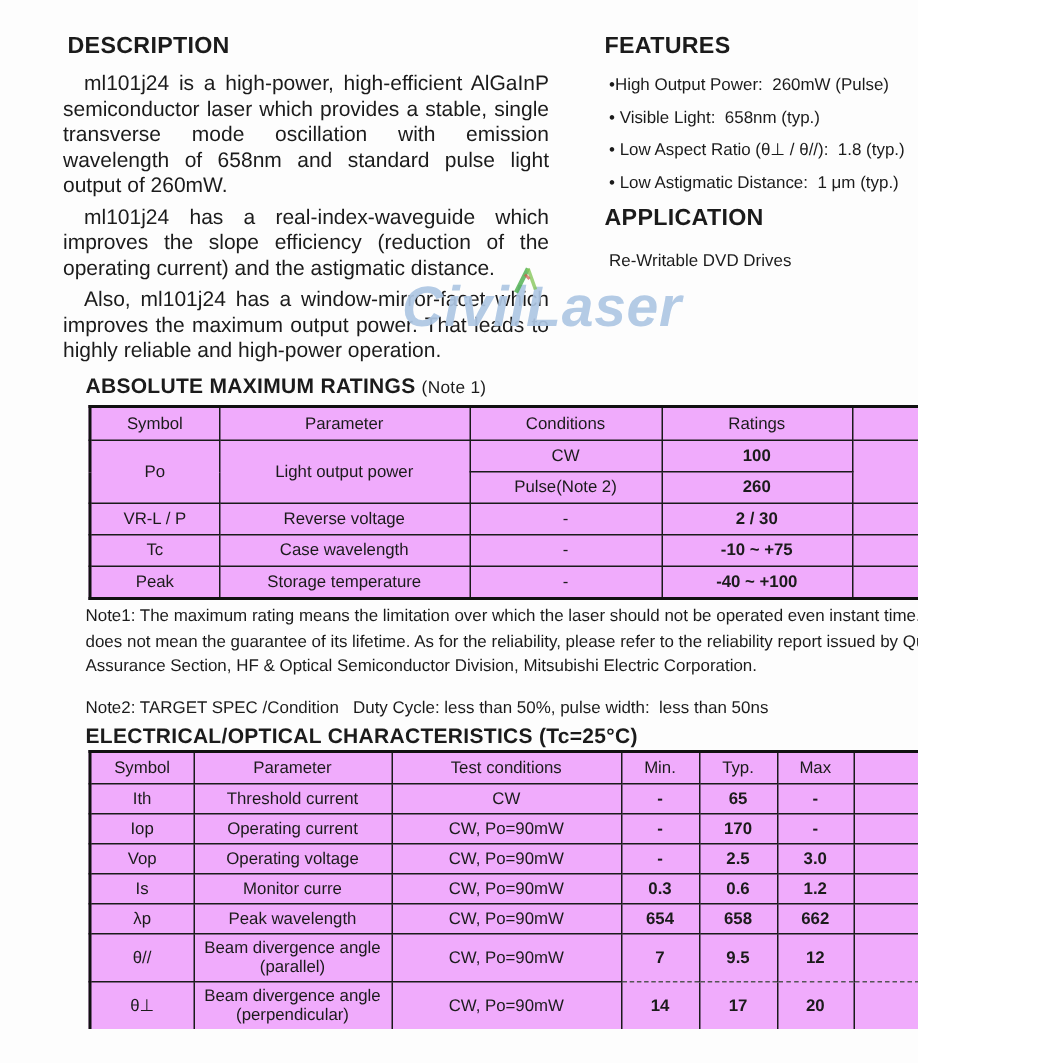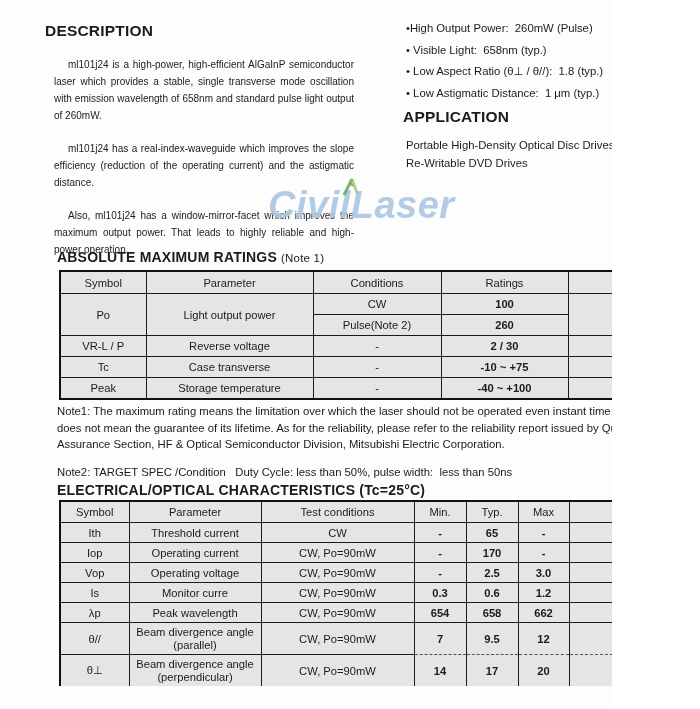--- a/index.html
+++ b/index.html
@@ -6,21 +6,21 @@
   .page {
     position:relative; width:612px; height:709px; background:#fdfdfd;
     font-family:"Liberation Sans","DejaVu Sans",sans-serif; color:#1b1b1b;
     overflow:hidden;
   }
   h2 { margin:0; font-size:15.5px; font-weight:bold; letter-spacing:0.2px; }
 
   
   .desc { position:absolute; left:38px; top:22px; width:332px; }
   .desc h2 { margin:0 0 7px 7px; }
-  .desc p { margin:16px; font-size:10px; line-height:17px; text-align:justify; text-indent:14px; }
+  .desc p { margin:4px; font-size:14px; line-height:17px; text-align:justify; text-indent:14px; }
 
   .feat { position:absolute; left:403px; top:22px; width:287px; }
   .feat h2 { margin:0 0 11px 0; }
   .feat-item { font-size:11.3px; line-height:13px; margin:0 0 8.5px 3px; white-space:pre-wrap; }
   .app-h { margin:15px 0 9px 0; }
   .app-item { font-size:11.3px; line-height:17.5px; margin-left:3px; }
 
   
   .watermark {
     position:absolute; left:268px; top:184px; z-index:5;
@@ -29,21 +29,21 @@
   }
   .watermark svg { position:absolute; left:72px; top:-7px; }
 
   
   .tbl-title { position:absolute; left:57px; font-weight:bold; font-size:14px; letter-spacing:0.2px; }
   .t1-title { top:249px; }
   .t2-title { top:482px; }
   .t-note { font-weight:normal; font-size:11.5px; }
 
   
-  table { border-collapse:collapse; table-layout:fixed; position:absolute; background:#e5e5e5; }
+  table { border-collapse:collapse; table-layout:fixed; position:absolute; background:#f0abfc; }
   td { border:1px solid #1a1a1a; font-size:11.2px; text-align:center; vertical-align:middle; padding:0 2px; overflow:hidden; }
   .b { font-weight:bold; }
   .t1 { left:59px; top:270px; width:616px; border:2px solid #111; }
   .t1 td { height:20px; }
   .t1 tr.hdr td { height:21px; }
   .t2 { left:59px; top:500px; width:619px; border:2px solid #111; border-bottom:none; }
   .t2 td { height:19px; }
   .t2 tr.hdr td { height:20px; }
   .t2 tr.r-theta td { height:31px; }
   .p2 { display:block; line-height:13px; }
@@ -63,26 +63,26 @@
 <div class="page">
 
   <section class="desc">
     <h2>DESCRIPTION</h2>
     <p>ml101j24 is a high-power, high-efficient AlGaInP semiconductor laser which provides a stable, single transverse mode oscillation with emission wavelength of 658nm and standard pulse light output of 260mW.</p>
     <p>ml101j24 has a real-index-waveguide which improves the slope efficiency (reduction of the operating current) and the astigmatic distance.</p>
     <p>Also, ml101j24 has a window-mirror-facet which improves the maximum output power.  That leads to highly reliable and high-power operation.</p>
   </section>
 
   <section class="feat">
+    <h2>FEATURES</h2>
     <div class="feat-item">•High Output Power:  260mW (Pulse)</div>
     <div class="feat-item">• Visible Light:  658nm (typ.)</div>
     <div class="feat-item">• Low Aspect Ratio (θ⊥ / θ//):  1.8 (typ.)</div>
     <div class="feat-item">• Low Astigmatic Distance:  1 μm (typ.)</div>
     <h2 class="app-h">APPLICATION</h2>
-    <div class="app-item">Portable High-Density Optical Disc Drives</div>
     <div class="app-item">Re-Writable DVD Drives</div>
   </section>
 
   <div class="watermark">
     <svg width="26" height="22" viewBox="0 0 26 22">
       <path d="M4 18 L12 2" stroke="#3aa63a" stroke-width="3" fill="none" opacity="0.8"></path>
       <path d="M12 2 L17 16" stroke="#7cc24d" stroke-width="2.4" fill="none" opacity="0.8"></path>
       <path d="M10 6 L13 9" stroke="#d04a3a" stroke-width="2" fill="none" opacity="0.7"></path>
     </svg>
     <span>CivilLaser</span>
@@ -122,21 +122,21 @@
     </tr>
     <tr>
       <td>VR-L / P</td>
       <td>Reverse voltage</td>
       <td>-</td>
       <td class="b">2 / 30</td>
       <td>V</td>
     </tr>
     <tr>
       <td>Tc</td>
-      <td>Case transverse</td>
+      <td>Case wavelength</td>
       <td>-</td>
       <td class="b">-10 ~ +75</td>
       <td>°C</td>
     </tr>
     <tr>
       <td>Peak</td>
       <td>Storage temperature</td>
       <td>-</td>
       <td class="b">-40 ~ +100</td>
       <td>°C</td>

